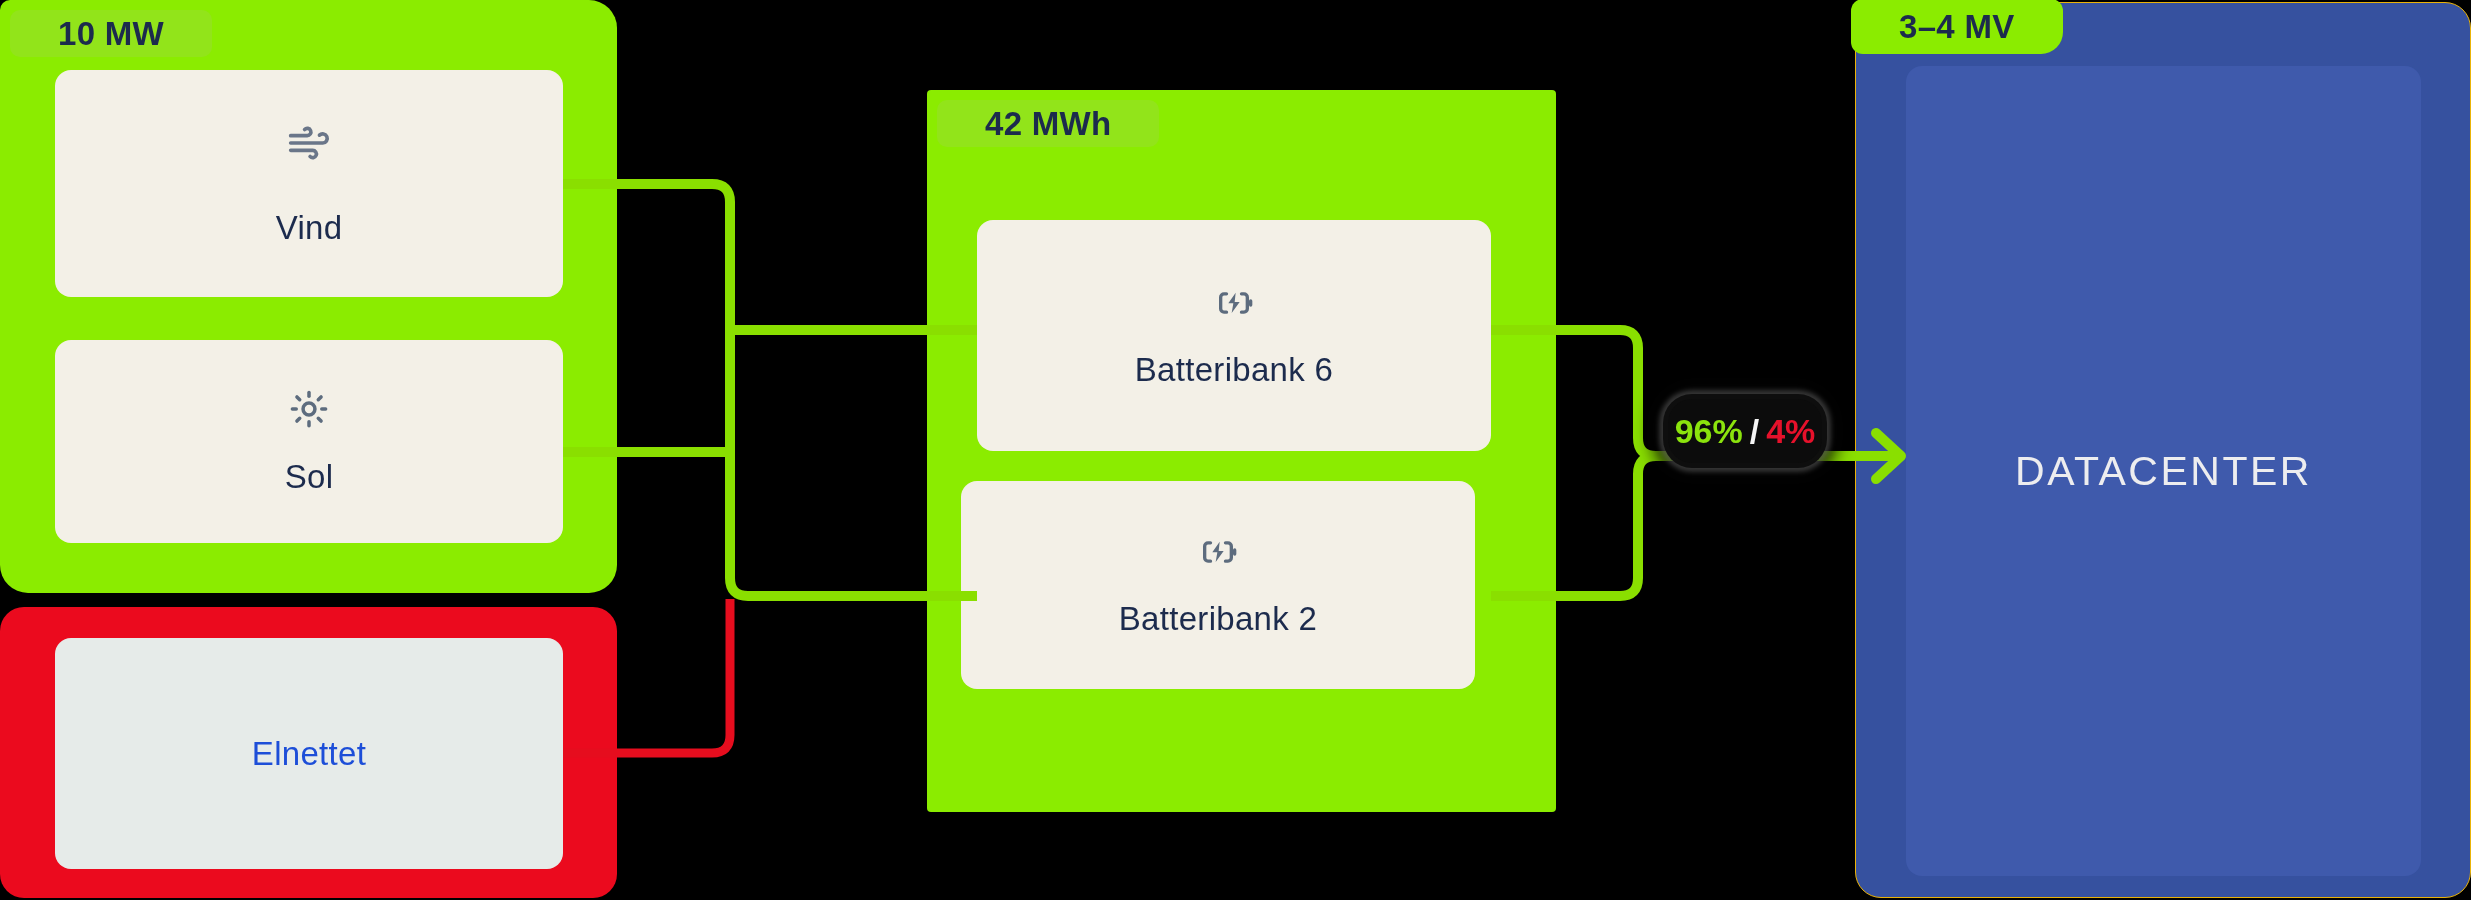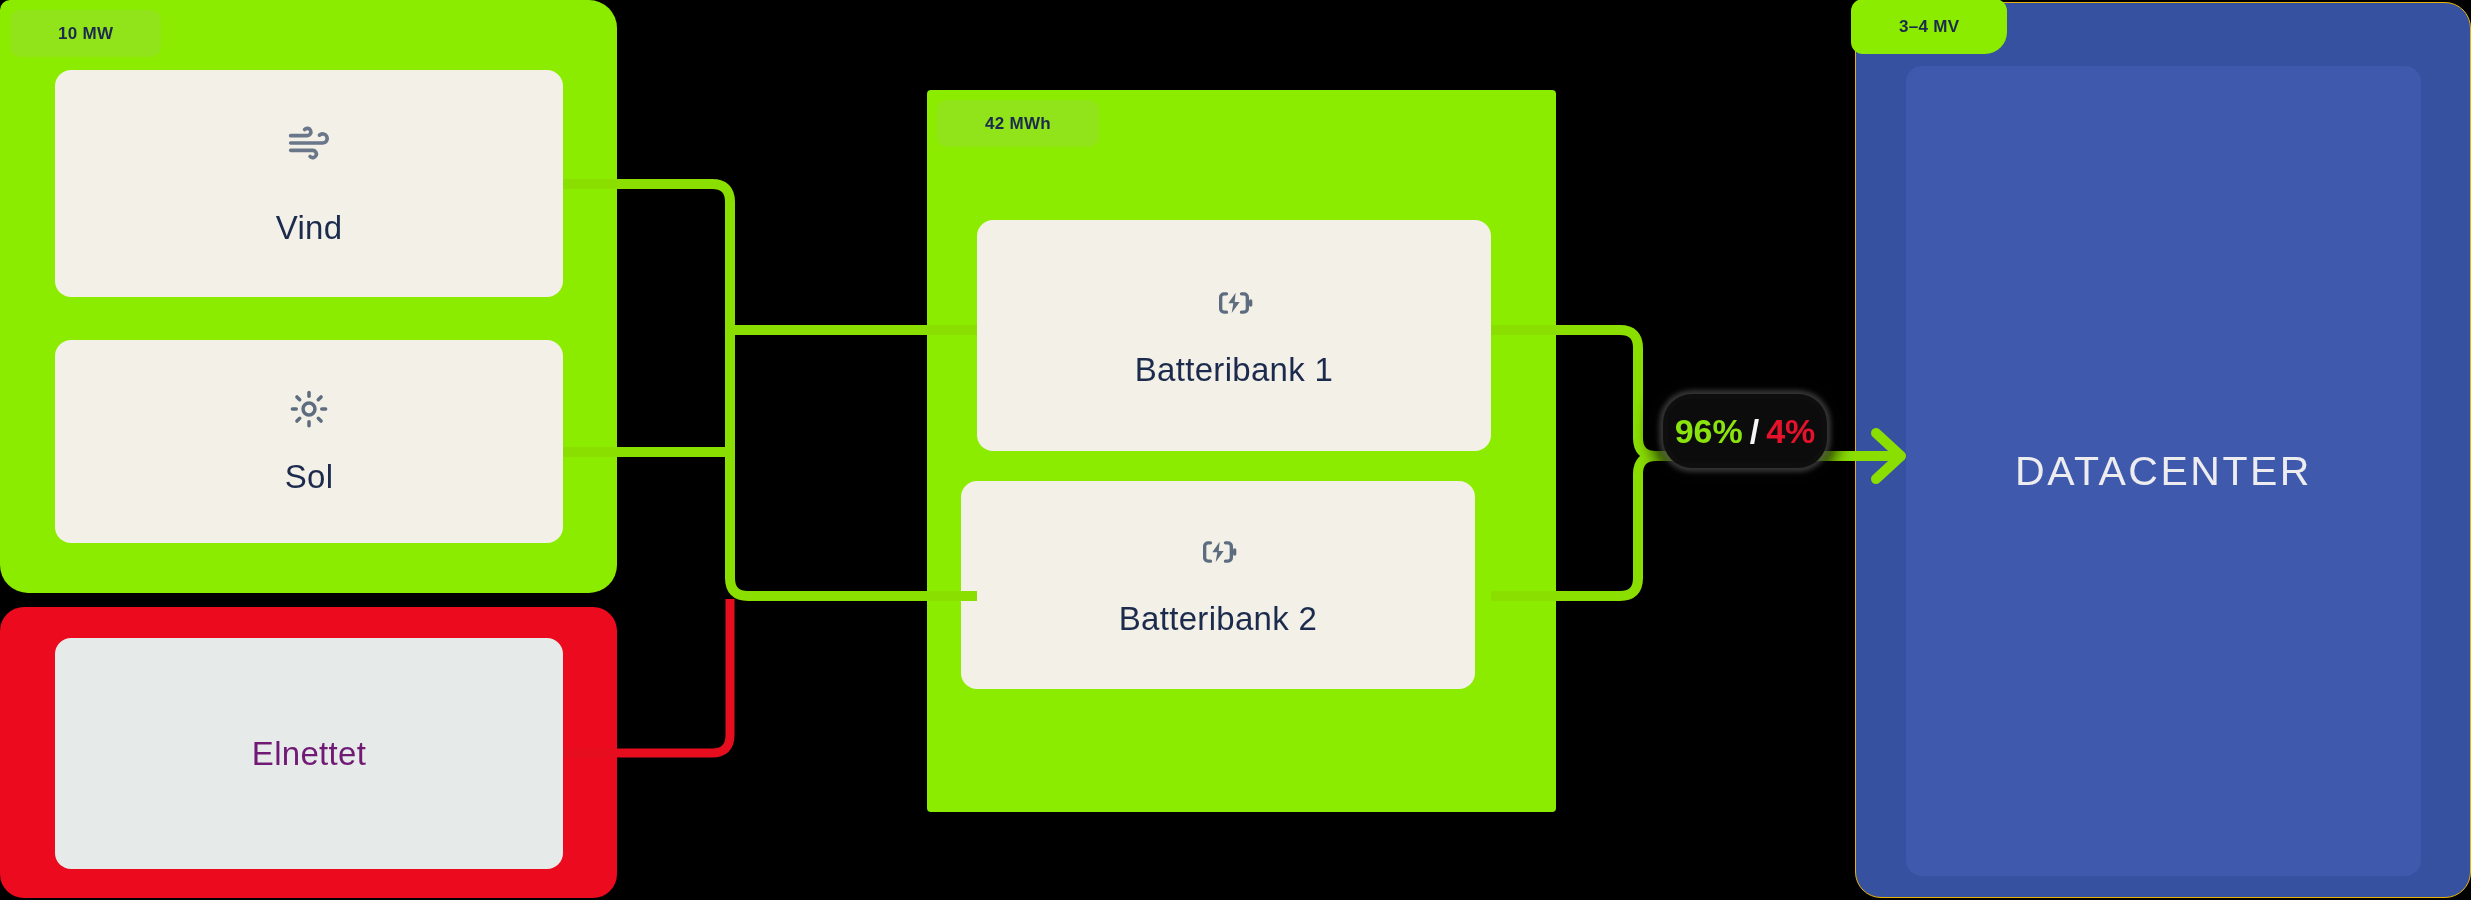--- a/index.html
+++ b/index.html
@@ -14,36 +14,36 @@
   #grid-container{left:0;top:607px;width:617px;height:291px;background:#EB0A1E;border-radius:24px;}
   #battery-container{left:927px;top:90px;width:614px;height:722px;border-radius:4px;padding-left:15px;}
   #datacenter-container{
     left:1855px;top:2px;width:616px;height:896px;box-sizing:border-box;
     background:#36519F;border:1px solid #eab308;border-radius:26px;
   }
   
   .tab{
     position:absolute;left:10px;top:10px;height:47px;display:inline-flex;
     align-items:center;padding:0 48px;border-radius:10px;
-    background:#92E41A;color:#1C2B4D;font-size:17px;font-weight:bold;
+    background:#92E41A;color:#1C2B4D;font-size:33px;font-weight:bold;
     letter-spacing:.3px;white-space:nowrap;
   }
   #datacenter-container .tab{
     left:-5px;top:-4px;height:55px;background:#8BEC00;border-radius:12px 12px 22px 12px;
   }
   
   .box{
     position:absolute;border-radius:16px;display:flex;flex-direction:column;
     align-items:center;justify-content:center;gap:28px;background:#F3F0E7;
   }
   .box-label{color:#1C2B4D;font-size:33px;letter-spacing:.3px;}
   #vind-box{left:55px;top:70px;width:508px;height:227px;gap:44px;}
   #sol-box{left:55px;top:340px;width:508px;height:203px;}
   #elnettet-box{left:55px;top:31px;width:508px;height:231px;background:#E6EBE9;}
-  #elnettet-box .box-label{color:#701a75;}
+  #elnettet-box .box-label{color:#1d4ed8;}
   #batteribank1-box{left:50px;top:130px;width:514px;height:231px;}
   #batteribank2-box{left:34px;top:391px;width:514px;height:208px;}
   .icon{flex:0 0 auto;}
   
   .dc-panel{
     position:absolute;left:50px;right:49px;top:63px;bottom:21px;
     background:#3F5AAC;border-radius:16px;display:flex;align-items:center;justify-content:center;
   }
   .dc-label{color:#EDEDEF;font-size:41px;letter-spacing:2.5px;text-align:right;}
   
@@ -118,21 +118,21 @@
   <div class="container green-container" id="battery-container">
     <div class="tab">42 MWh</div>
 
     <div class="box" id="batteribank1-box">
       <svg class="icon" width="46" height="40" viewBox="0 0 24 24" fill="none" stroke="#5D6C7E" stroke-width="2" stroke-linecap="round" stroke-linejoin="round">
         <path d="M7.5 6.5H6a2 2 0 0 0-2 2v7a2 2 0 0 0 2 2h1.5"></path>
         <path d="M16.5 6.5H18a2 2 0 0 1 2 2v7a2 2 0 0 1-2 2h-1.5"></path>
         <path d="M22 10.8v2.4"></path>
         <path d="M13 5.8 8.6 12.1h3L10.6 18l4.8-6.6h-3z" fill="#5D6C7E" stroke="none"></path>
       </svg>
-      <div class="box-label">Batteribank 1</div>
+      <div class="box-label">Batteribank 6</div>
     </div>
 
     <div class="box" id="batteribank2-box">
       <svg class="icon" width="46" height="40" viewBox="0 0 24 24" fill="none" stroke="#5D6C7E" stroke-width="2" stroke-linecap="round" stroke-linejoin="round">
         <path d="M7.5 6.5H6a2 2 0 0 0-2 2v7a2 2 0 0 0 2 2h1.5"></path>
         <path d="M16.5 6.5H18a2 2 0 0 1 2 2v7a2 2 0 0 1-2 2h-1.5"></path>
         <path d="M22 10.8v2.4"></path>
         <path d="M13 5.8 8.6 12.1h3L10.6 18l4.8-6.6h-3z" fill="#5D6C7E" stroke="none"></path>
       </svg>
       <div class="box-label">Batteribank 2</div>

